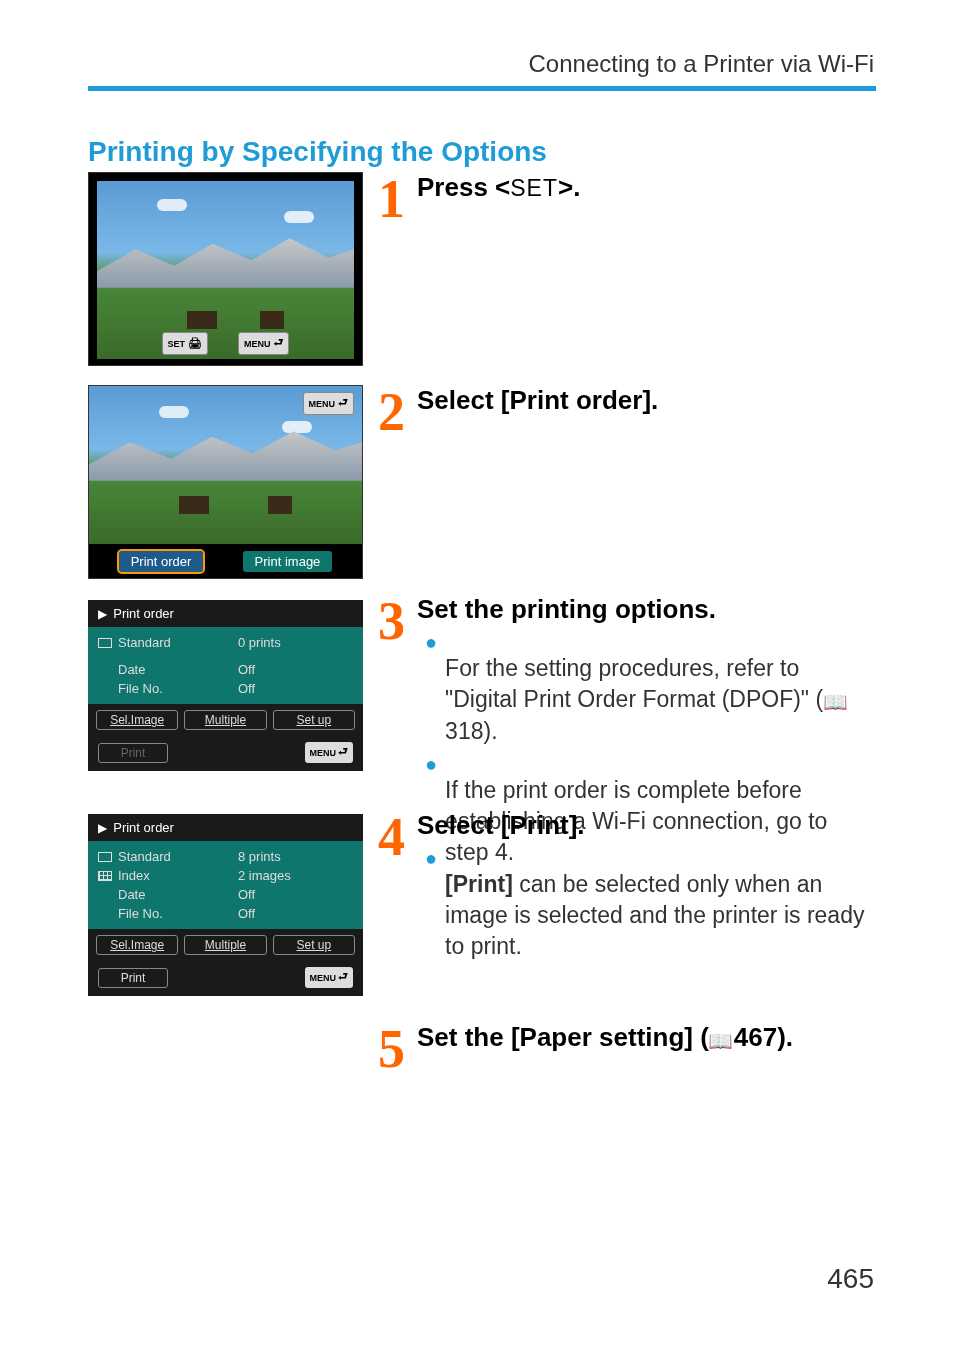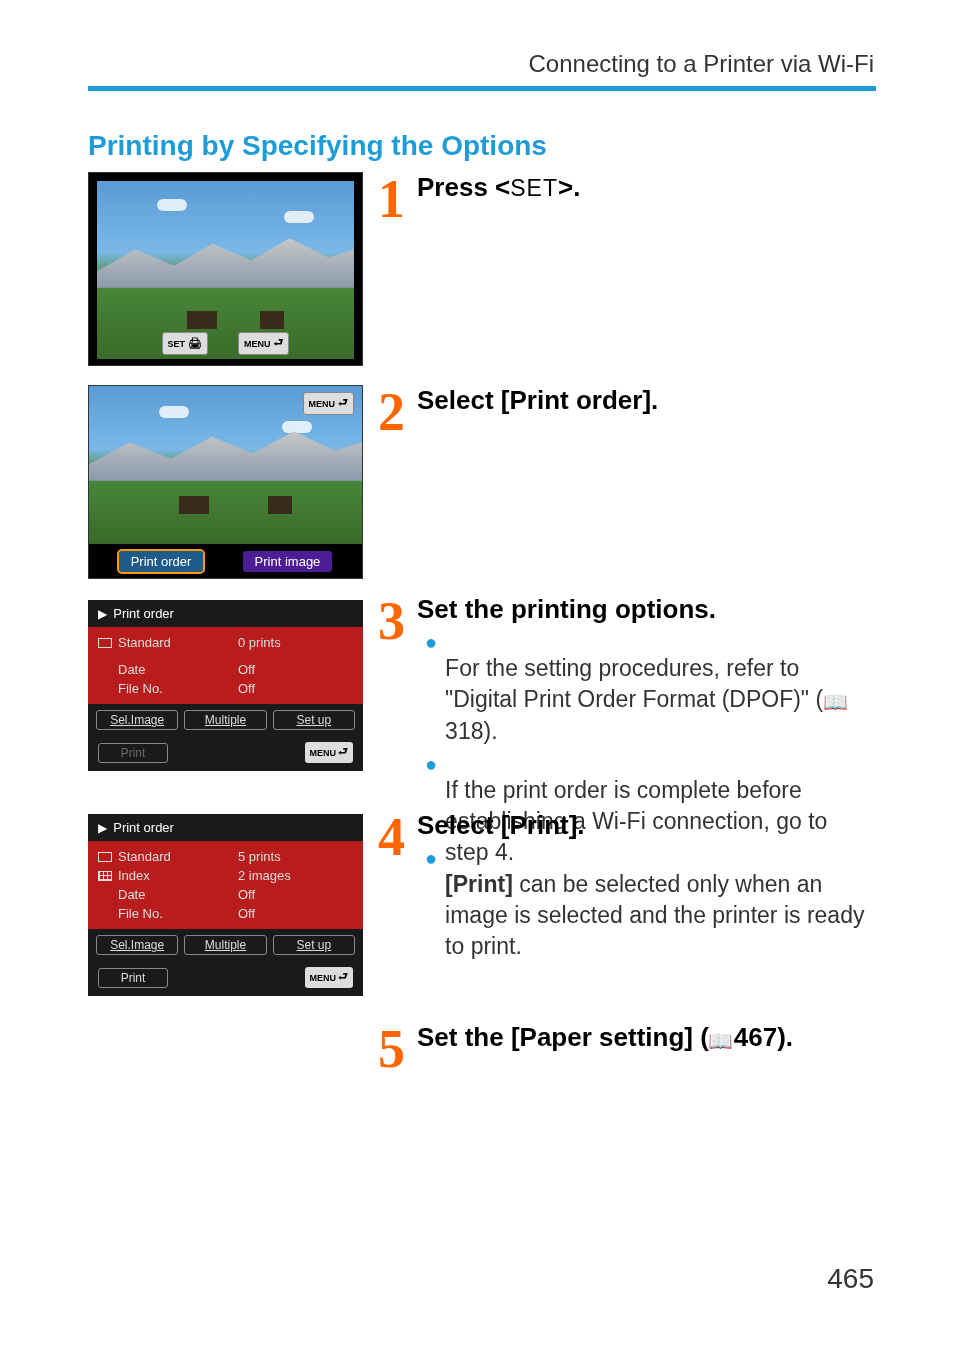--- a/index.html
+++ b/index.html
@@ -21,21 +21,21 @@
     .blue-line {
       position: absolute;
       top: 86px;
       left: 88px;
       right: 78px;
       height: 5px;
       background: #1e9cd7;
     }
     .section-title {
       position: absolute;
-      top: 130px;
+      top: 136px;
       left: 88px;
       font-size: 28px;
       font-weight: bold;
       color: #1e9cd7;
     }
     .step-num {
       font-family: "Times New Roman", serif;
       font-size: 54px;
       font-weight: bold;
       color: #ff6600;
@@ -133,41 +133,41 @@
       color: #fff;
       font-size: 13px;
       padding: 3px 12px;
       border-radius: 3px;
     }
     .cam-tab.selected {
       background: #1e5a8a;
       outline: 2px solid #ff9900;
     }
     .cam-tab.unselected {
-      background: #4c1d95;
+      background: #0f766e;
     }
     
     .po-menu {
       position: absolute;
       left: 88px;
       width: 275px;
       background: #1a1a1a;
       color: #ddd;
       font-size: 13px;
     }
     .po-title {
       padding: 6px 10px;
       background: #1a1a1a;
       color: #fff;
       display: flex;
       align-items: center;
       gap: 6px;
     }
     .po-section {
-      background: #b91c1c;
+      background: #0f766e;
       padding: 6px 0;
     }
     .po-row {
       display: flex;
       padding: 2px 10px;
     }
     .po-row .po-label {
       flex: 0 0 120px;
       display: flex;
       align-items: center;
@@ -377,21 +377,21 @@
   <div class="po-title">
       <span style="font-size: 12px;">▶</span>
       <span>Print order</span>
     </div>
   <div class="po-section">
     <div class="po-row">
       <span class="po-label">
           <span style="display:inline-block;width:14px;height:10px;border:1px solid #ddd;"></span>
           <span>Standard</span>
         </span>
-      <span class="po-value">5 prints</span>
+      <span class="po-value">8 prints</span>
     </div>
     <div class="po-row">
       <span class="po-label">
           <span style="display:inline-block;width:14px;height:10px;border:1px solid #ddd;background:repeating-linear-gradient(90deg,#ddd 0 1px,transparent 1px 4px),repeating-linear-gradient(0deg,#ddd 0 1px,transparent 1px 4px);"></span>
           <span>Index</span>
         </span>
       <span class="po-value">2 images</span>
     </div>
     <div class="po-row">
       <span class="po-label" style="padding-left: 20px;">Date</span>

